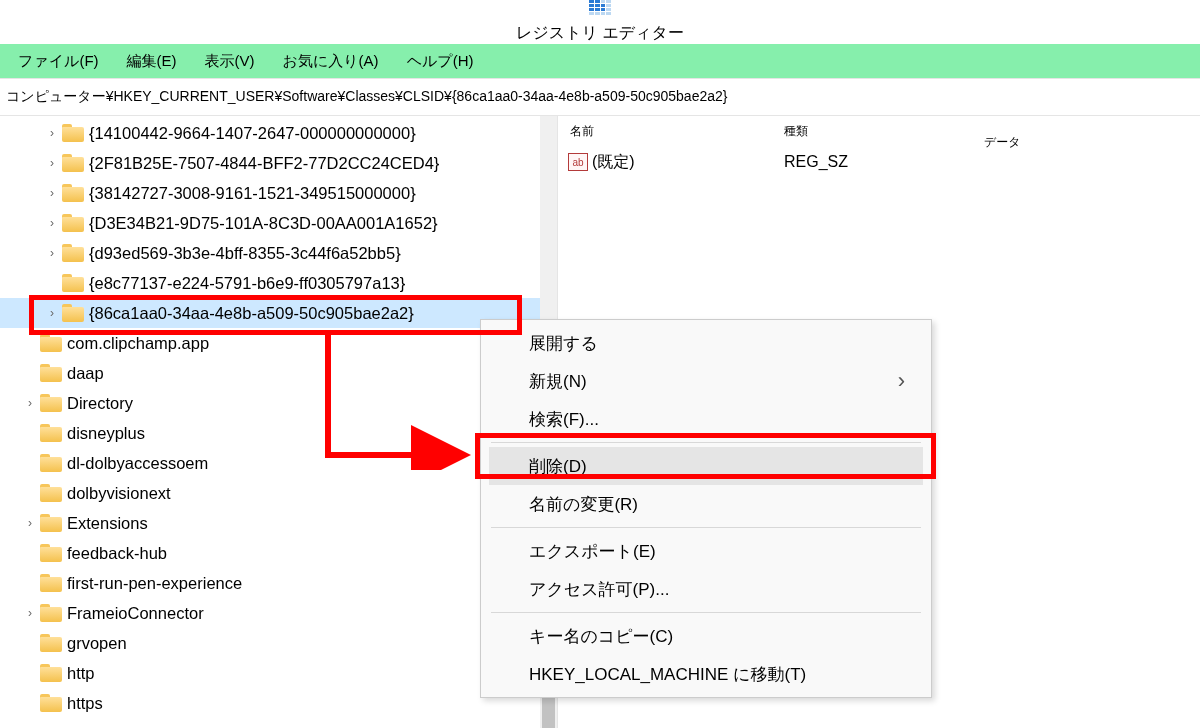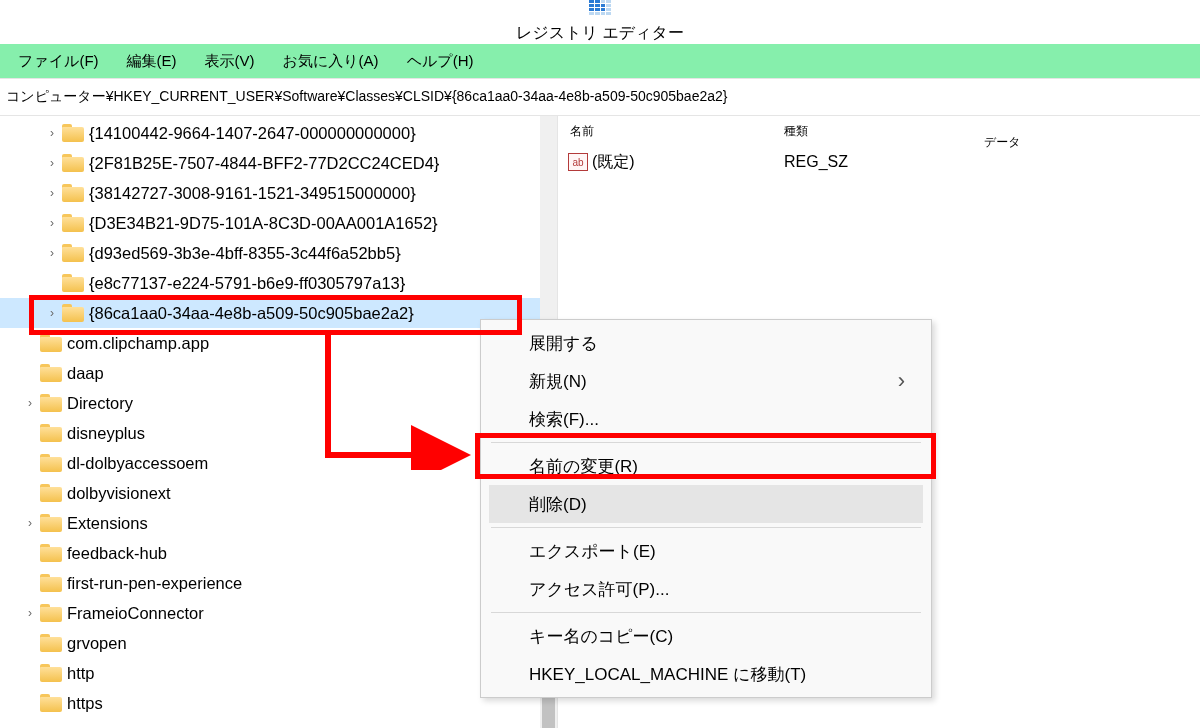--- a/index.html
+++ b/index.html
@@ -422,25 +422,25 @@
     <div class="cm-item">
         <span>展開する</span>
       </div>
     <div class="cm-item cm-sub">
         <span>新規(N)</span>
       </div>
     <div class="cm-item">
         <span>検索(F)...</span>
       </div>
     <div class="cm-sep"></div>
-    <div class="cm-item">
-        <span>名前の変更(R)</span>
-      </div>
     <div class="cm-item hover">
         <span>削除(D)</span>
+      </div>
+    <div class="cm-item">
+        <span>名前の変更(R)</span>
       </div>
     <div class="cm-sep"></div>
     <div class="cm-item">
         <span>エクスポート(E)</span>
       </div>
     <div class="cm-item">
         <span>アクセス許可(P)...</span>
       </div>
     <div class="cm-sep"></div>
     <div class="cm-item">

